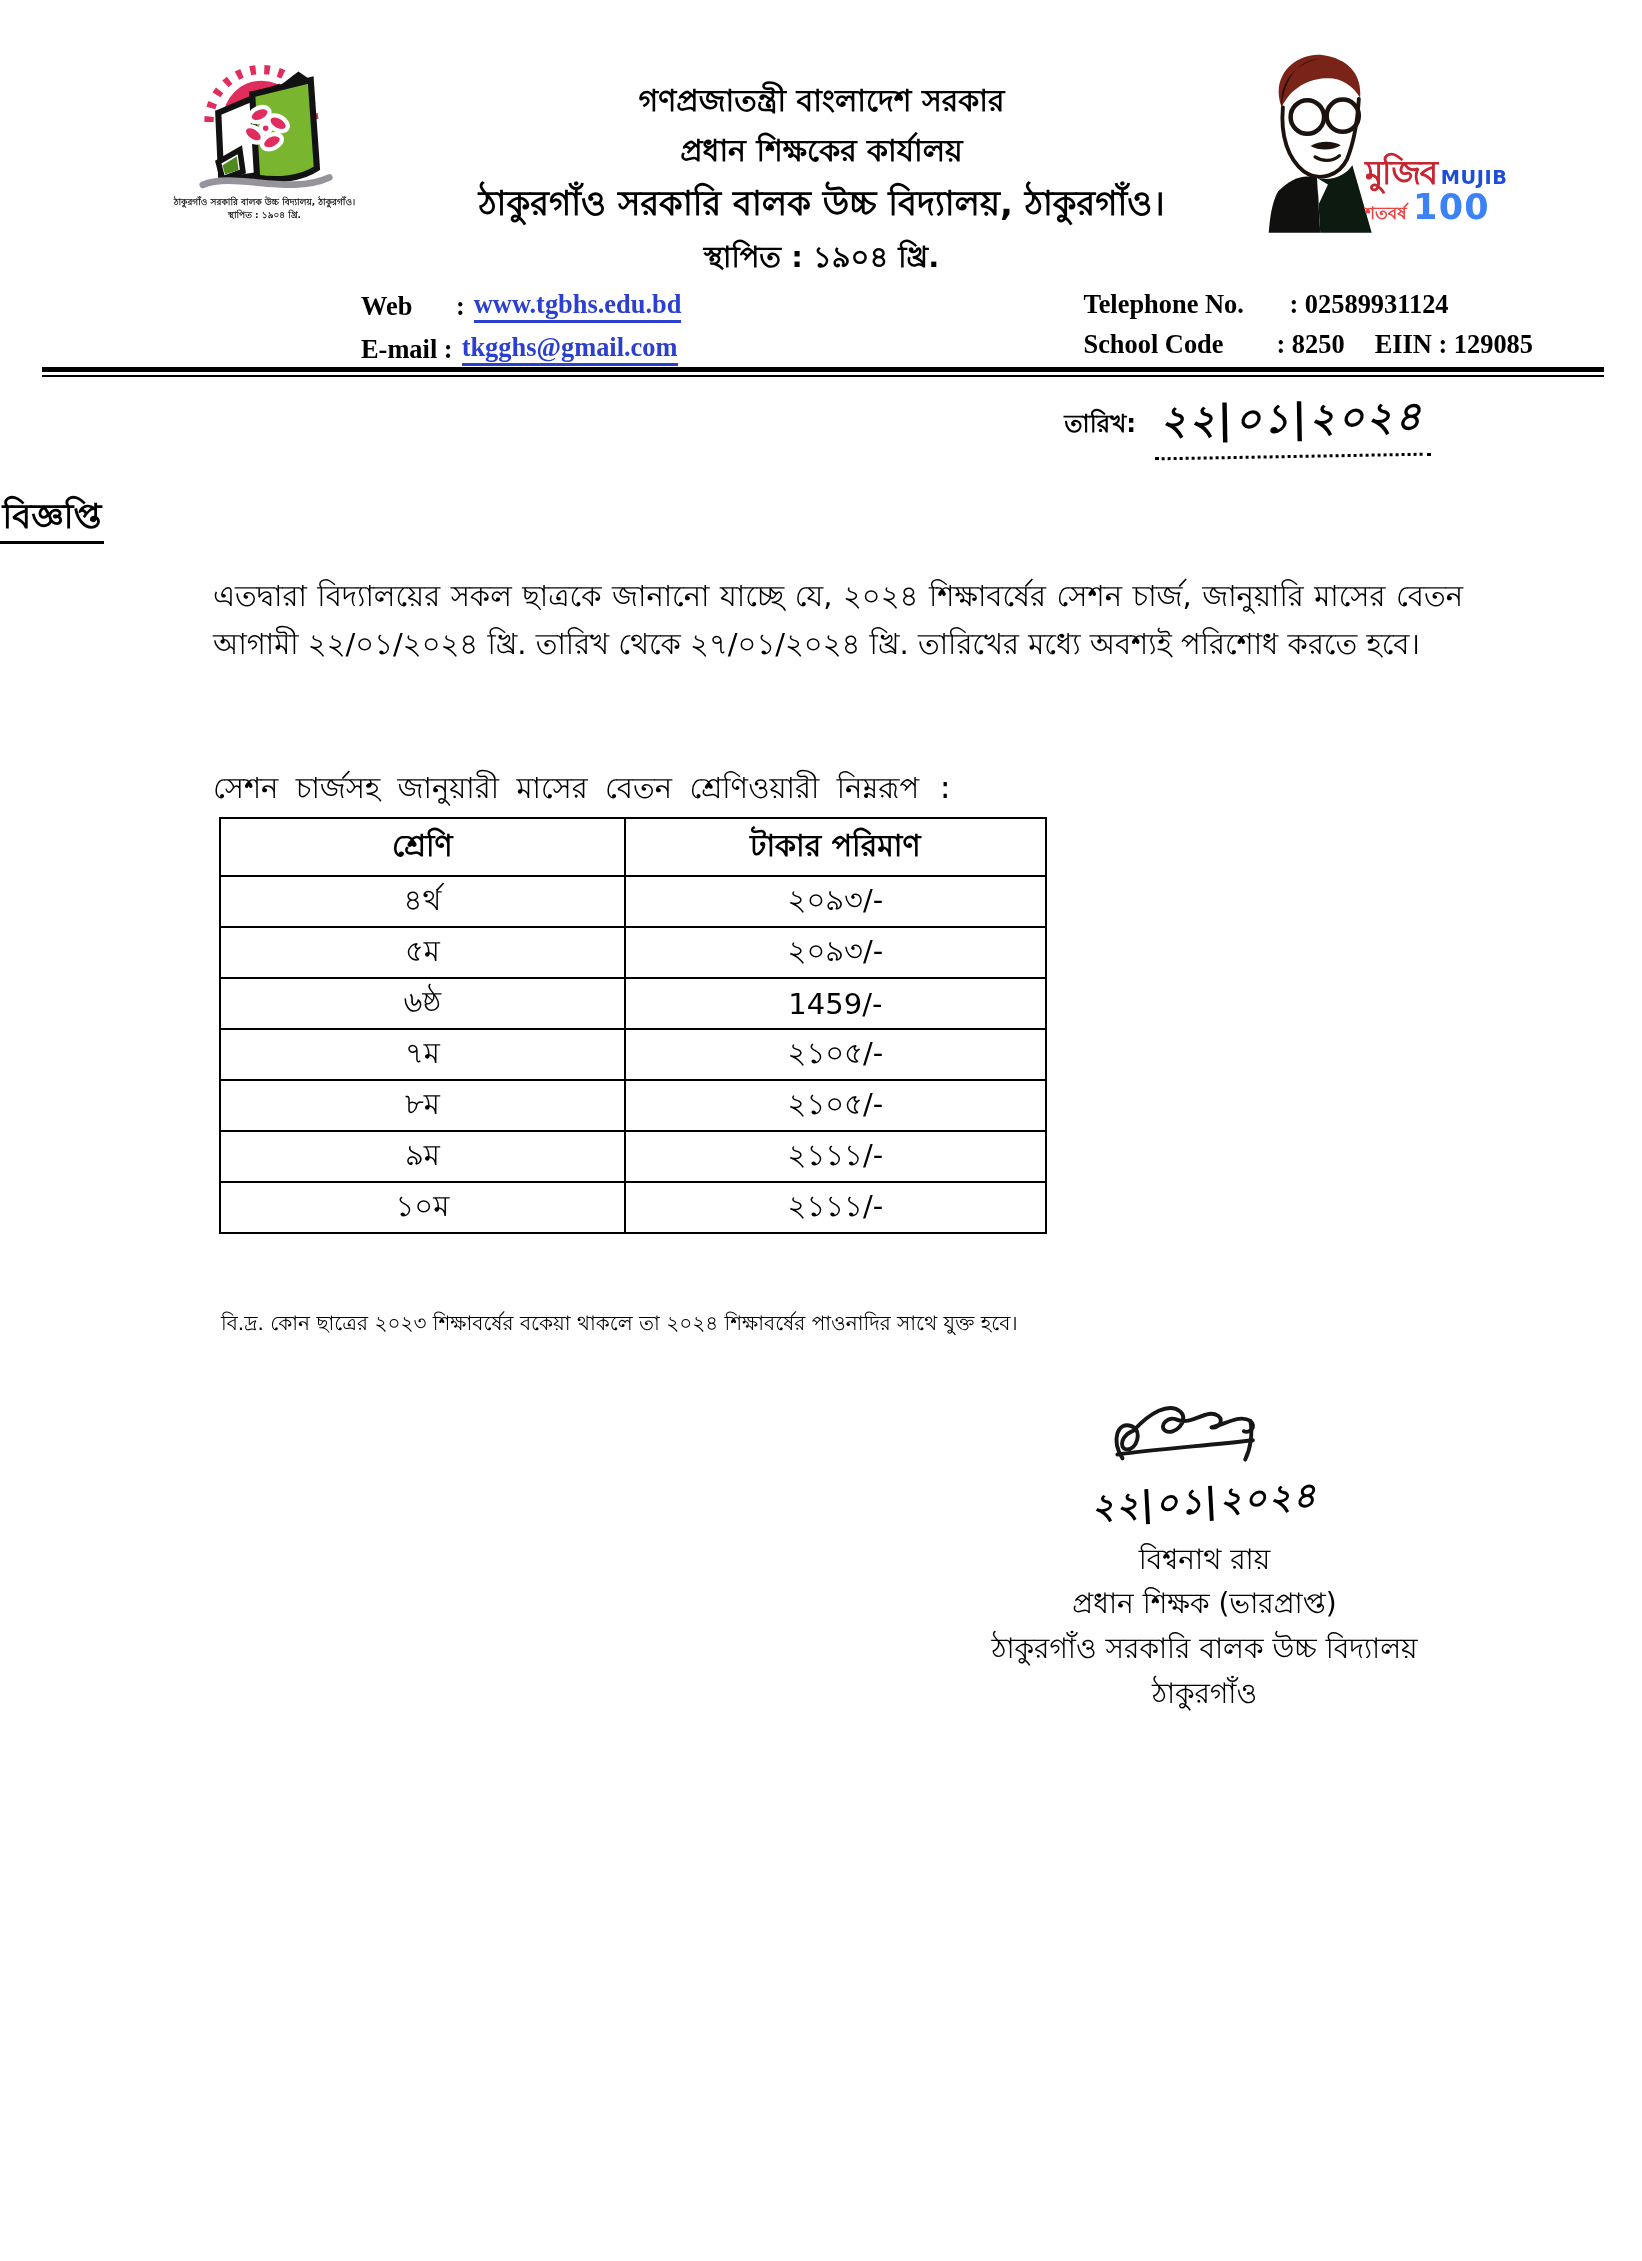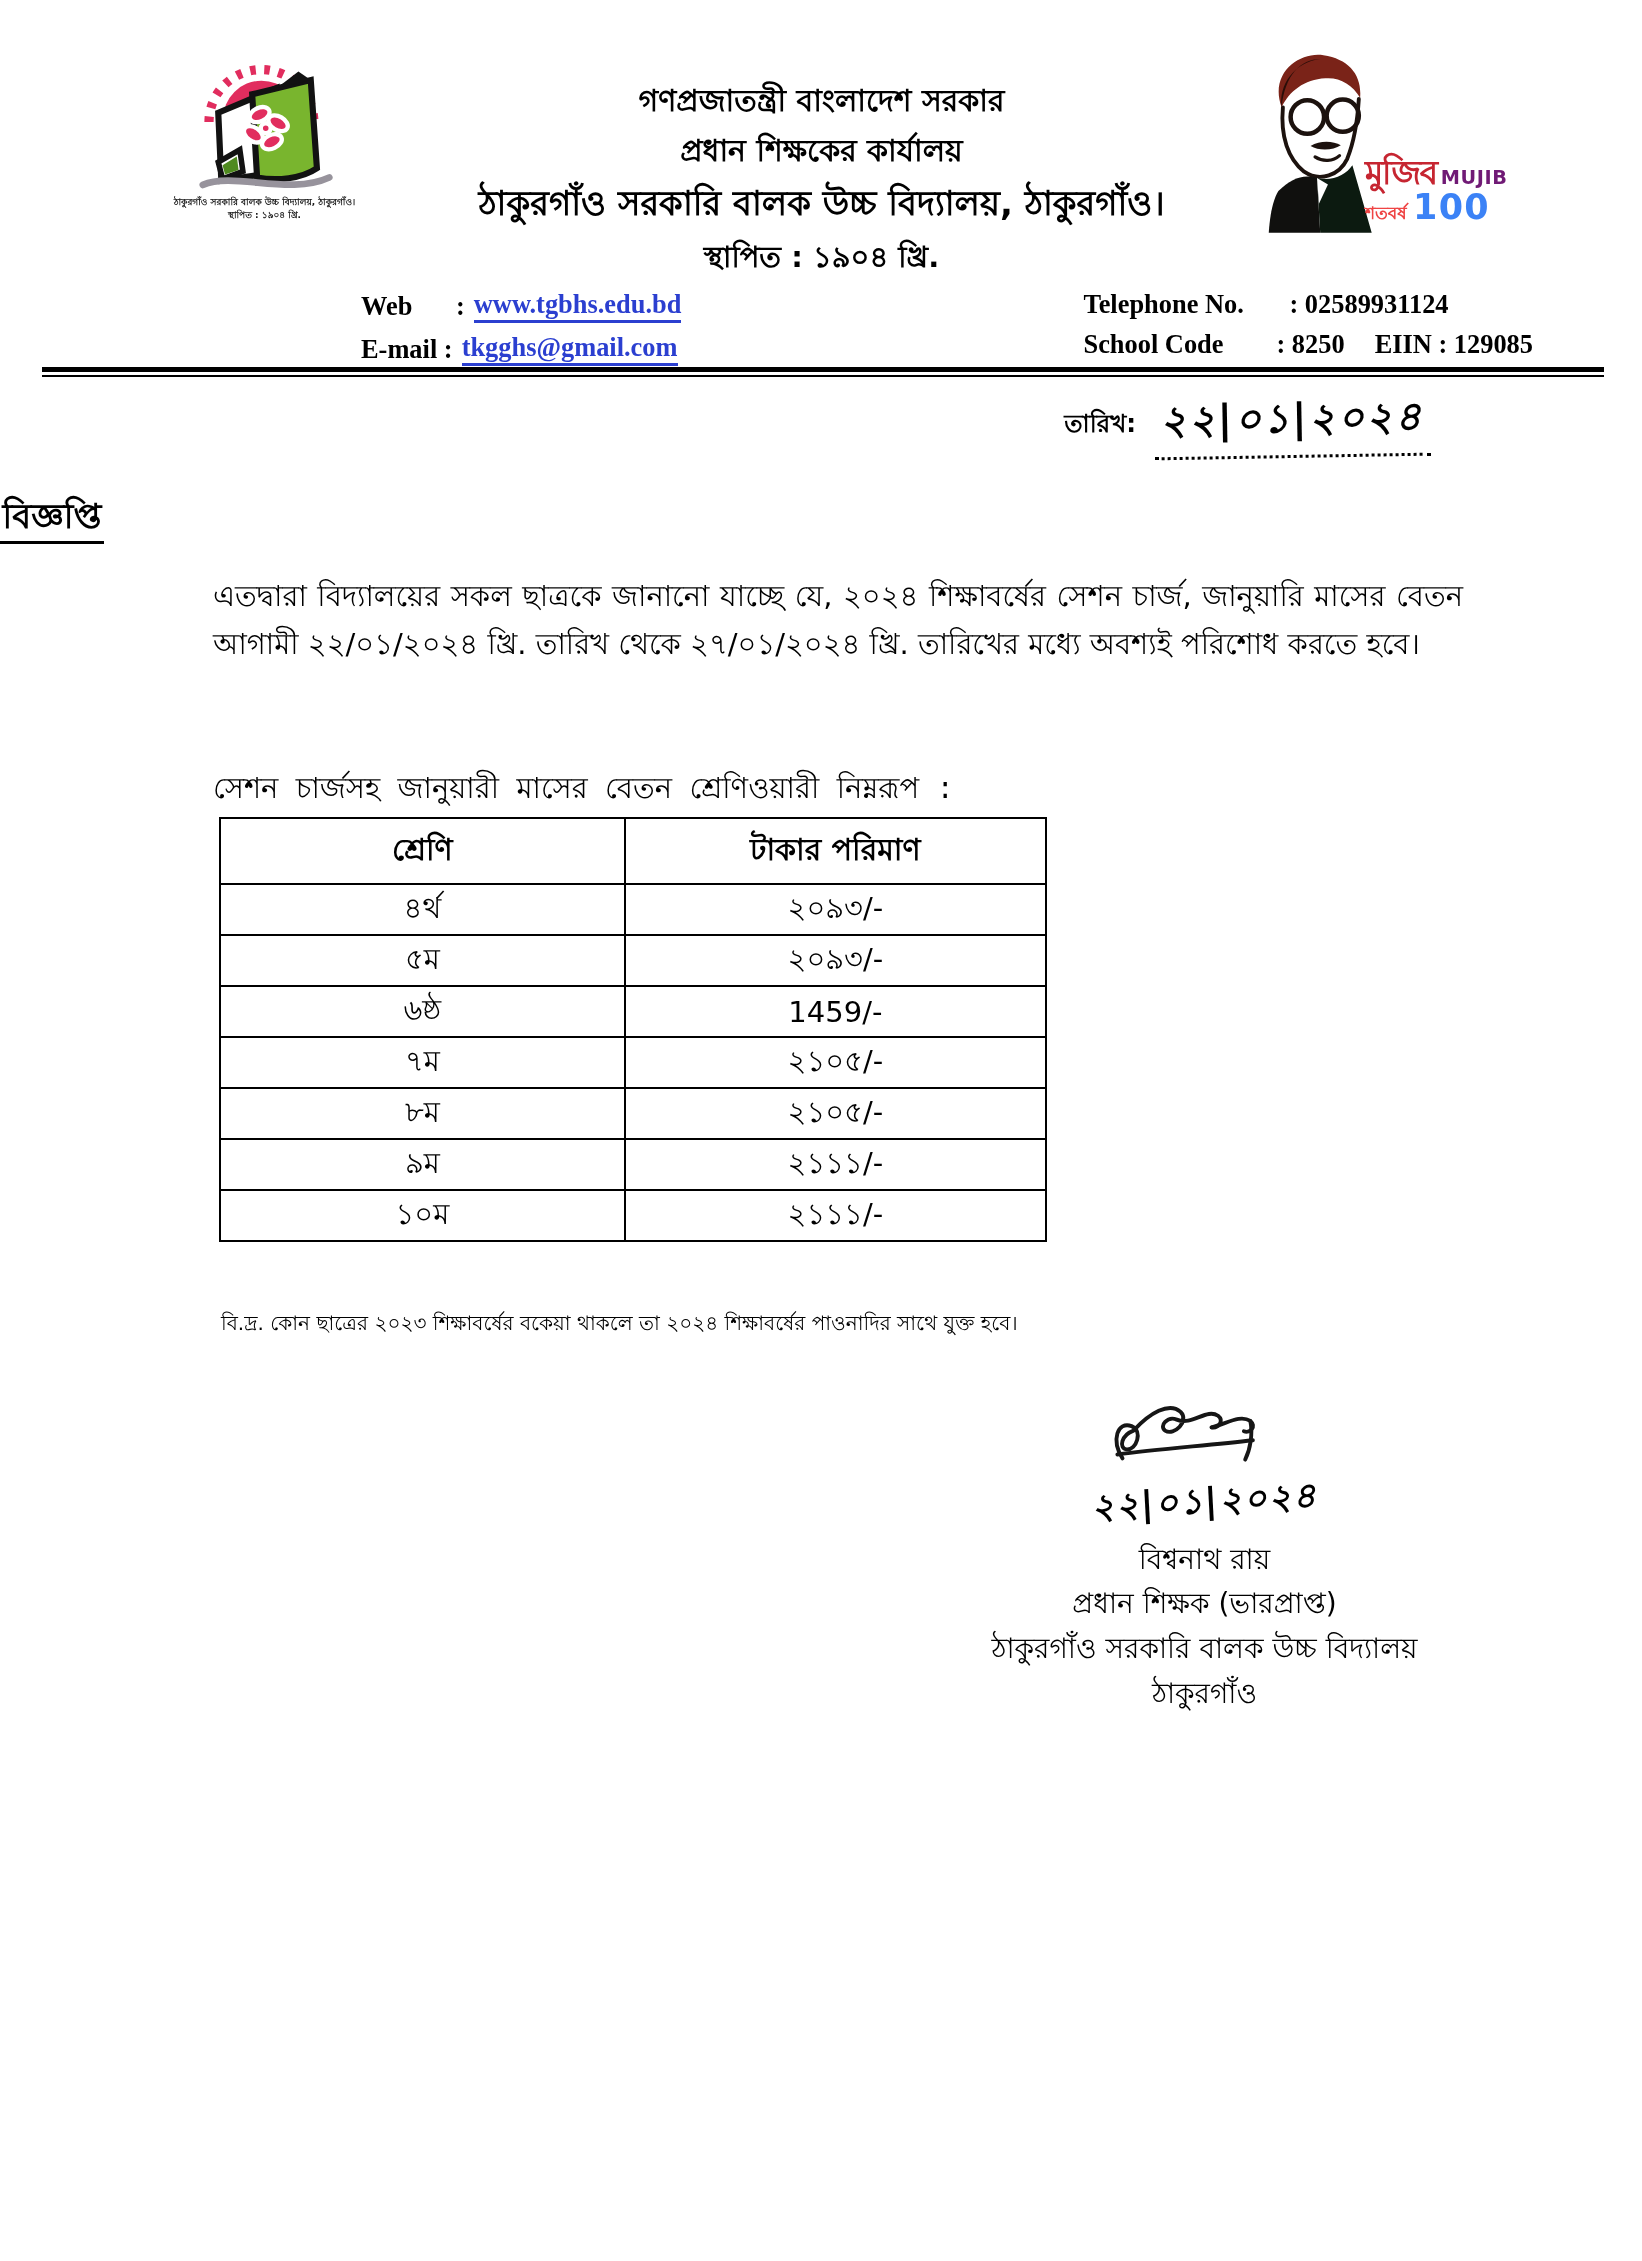--- a/index.html
+++ b/index.html
@@ -105,21 +105,21 @@
 
   table.fee-table {
     position: absolute; left: 219px; top: 817px; width: 828px;
     border-collapse: collapse;
   }
   .fee-table th, .fee-table td {
     border: 2.6px solid #000;
     text-align: center;
     font-weight: 500;
   }
-  .fee-table th { height: 66px; font-size: 30px; font-weight: bold; }
+  .fee-table th { height: 58px; font-size: 30px; font-weight: bold; }
   .fee-table td { height: 50px; font-size: 29px; }
   .fee-table .col-class { width: 49%; }
   .fee-table .col-amount { width: 51%; }
 
   .note-para {
     position: absolute; left: 221px; right: 174px; top: 1298px;
     font-size: 20px; line-height: 50px; text-align: justify;
     font-weight: 500;
   }
 
@@ -200,21 +200,21 @@
       <path d="M105 155 C 120 146 140 147 152 154 C 140 162 118 163 105 155 Z" fill="#1c120e"></path>
       <path d="M112 172 C 124 180 140 179 150 170" fill="none" stroke="#1c120e" stroke-width="5" stroke-linecap="round"></path>
 
       <path d="M55 225 C 75 205 95 198 115 205 L 120 290 L 40 290 C 42 262 46 240 55 225 Z" fill="#10100e"></path>
       <path d="M115 205 C 140 210 160 200 170 185 L 200 290 L 120 290 Z" fill="#0c1a10"></path>
       <path d="M115 205 L 118 245 L 132 215 Z" fill="#ffffff"></path>
     </svg>
     <div class="mujib-text">
       <div class="mujib-row1">
         <span class="mujib-bn" style="color:#c62531">মুজিব</span>
-        <span class="mujib-en" style="color:#701a75">MUJIB</span>
+        <span class="mujib-en" style="color:#1d4ed8">MUJIB</span>
       </div>
       <div class="mujib-row2">
         <span class="mujib-sub">শতবর্ষ</span>
         <span class="mujib-100" style="color:#3b82f6">100</span>
       </div>
     </div>
   </div>
 
   <div class="contact-grid">
     <div class="contact-col">

